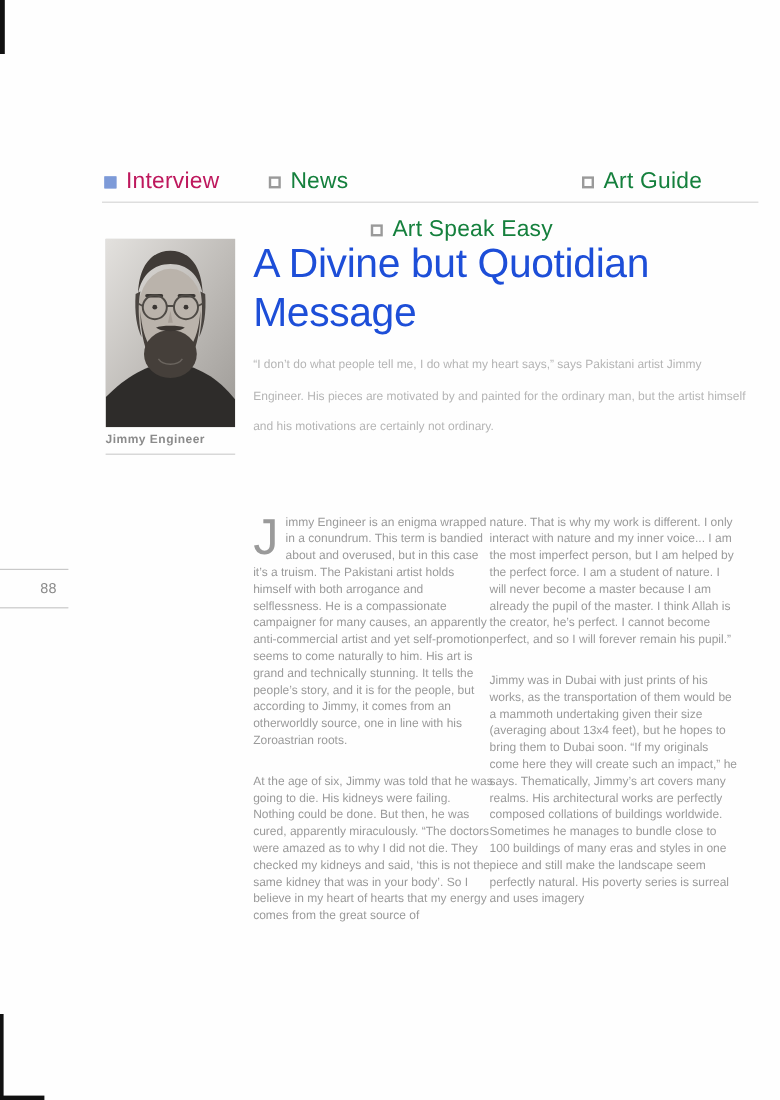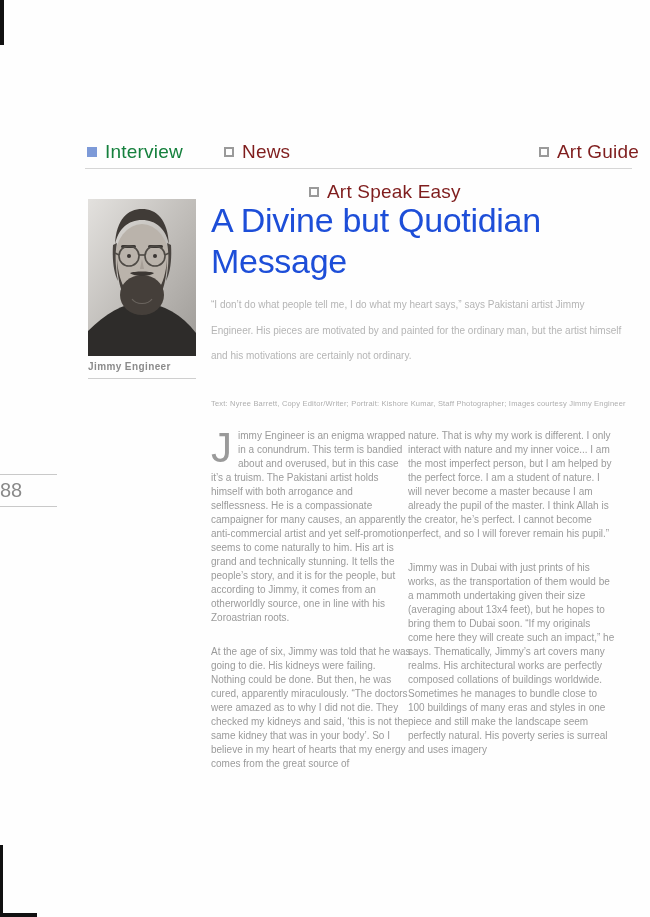--- a/index.html
+++ b/index.html
@@ -16,27 +16,27 @@
   .mark { position:absolute; background:#111; }
   .mark-tl { left:0; top:0; width:4px; height:45px; }
   .mark-bl { left:0; top:845px; width:3px; height:72px; }
   .mark-bb { left:0; top:913px; width:37px; height:4px; }
 
   
   .nav-item {
     position:absolute; top:141px;
     display:flex; align-items:center; gap:8px;
     font-size:19px; letter-spacing:0.2px;
-    color:#7f1d1d; cursor:pointer; white-space:nowrap;
+    color:#15803d; cursor:pointer; white-space:nowrap;
   }
   .nav-item .sq {
     width:10px; height:10px; display:inline-block;
     border:2px solid #9a9a9a; box-sizing:border-box;
   }
-  .nav-item.active { color:#15803d; }
+  .nav-item.active { color:#be185d; }
   .nav-item.active .sq { background:#7d9ad8; border-color:#7d9ad8; }
   .nav-rule {
     position:absolute; left:85px; top:168px; width:547px; height:1px;
     background:#d6d6d6;
   }
 
   
   .portrait {
     position:absolute; left:88px; top:199px; width:108px; height:157px;
     background:#c4c1be; overflow:hidden;
@@ -65,22 +65,22 @@
   .credits {
     position:absolute; left:211px; top:399px; width:424px;
     font-size:7.5px; color:#aeaeae; letter-spacing:0.2px;
   }
 
   
   .page-tab {
     position:absolute; left:0; top:474px; width:57px; height:33px;
     border-top:1px solid #c9c9c9; border-bottom:1px solid #c9c9c9;
     box-sizing:border-box;
-    line-height:31px; text-align:left; padding-right:10px;
-    font-size:20px; color:#8a8a8a;
+    line-height:31px; text-align:right; padding-right:10px;
+    font-size:12px; color:#8a8a8a;
   }
 
   
   .col {
     position:absolute; top:429px;
     font-size:10px; line-height:14px; color:#9a9a9a;
     text-align:left;
   }
   .col-1 { left:211px; width:200px; }
   .col-2 { left:408px; width:208px; }
@@ -106,21 +106,21 @@
     <span>Interview</span>
   </div>
   <div class="nav-item" style="left:224px;">
     <span class="sq"></span>
     <span>News</span>
   </div>
   <div class="nav-item" style="left:309px;margin-top:40px;">
     <span class="sq"></span>
     <span>Art Speak Easy</span>
   </div>
-  <div class="nav-item" style="left:539px;">
+  <div class="nav-item" style="left:485px;">
     <span class="sq"></span>
     <span>Art Guide</span>
   </div>
   <div class="nav-rule"></div>
 
   <div class="portrait">
     <svg width="108" height="157" viewBox="0 0 108 157">
       <defs>
         <linearGradient id="bgGrad" x1="0" y1="0" x2="1" y2="1">
           <stop offset="0" stop-color="#e3e1de"></stop>
@@ -161,21 +161,20 @@
       <path d="M44,100 C48,106 60,106 64,100" stroke="#6b655f" stroke-width="1.2" fill="none"></path>
     </svg>
   </div>
   <div class="portrait-caption">Jimmy Engineer</div>
   <div class="portrait-rule"></div>
 
   <h1 class="title">A Divine but Quotidian Message</h1>
 
   <div class="lede">“I don’t do what people tell me, I do what my heart says,” says Pakistani artist Jimmy Engineer. His pieces are motivated by and painted for the ordinary man, but the artist himself and his motivations are certainly not ordinary.</div>
 
-  <div class="credits">Text: Nyree Barrett, Copy Editor/Writer; Portrait: Kishore Kumar, Staff Photographer; Images courtesy Jimmy Engineer</div>
 
   <div class="page-tab">
     <span>88</span>
   </div>
 
   <div class="col col-1">
     <p><span class="dropcap">J</span><span>immy Engineer is an enigma wrapped in a conundrum. This term is bandied about and overused, but in this case it’s a truism. The Pakistani artist holds himself with both arrogance and selflessness. He is a compassionate campaigner for many causes, an apparently anti-commercial artist and yet self-promotion seems to come naturally to him. His art is grand and technically stunning. It tells the people’s story, and it is for the people, but according to Jimmy, it comes from an otherworldly source, one in line with his Zoroastrian roots.</span></p>
     <p>At the age of six, Jimmy was told that he was going to die. His kidneys were failing. Nothing could be done. But then, he was cured, apparently miraculously. “The doctors were amazed as to why I did not die. They checked my kidneys and said, ‘this is not the same kidney that was in your body’. So I believe in my heart of hearts that my energy comes from the great source of</p>
   </div>
 

